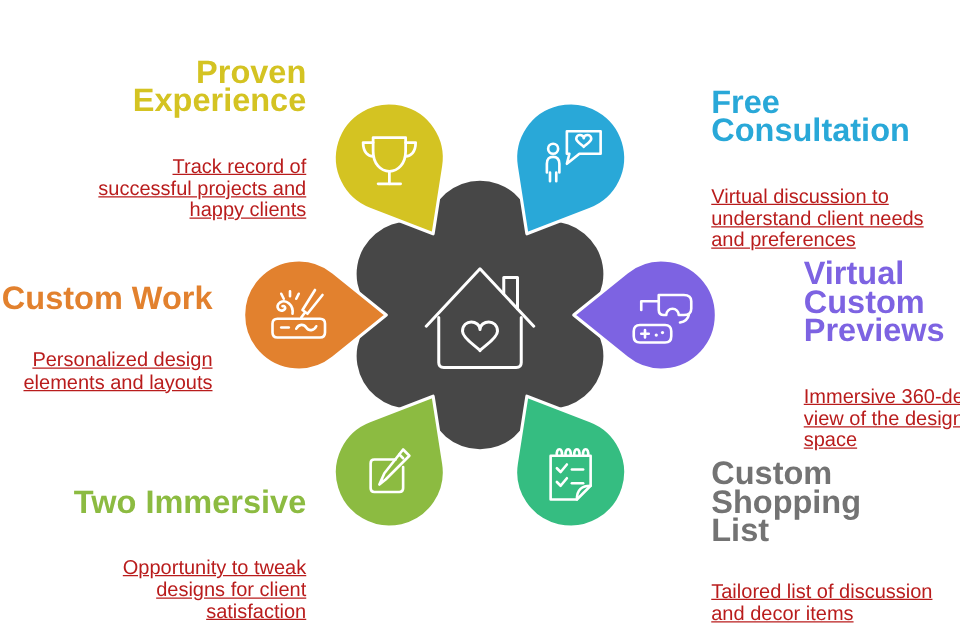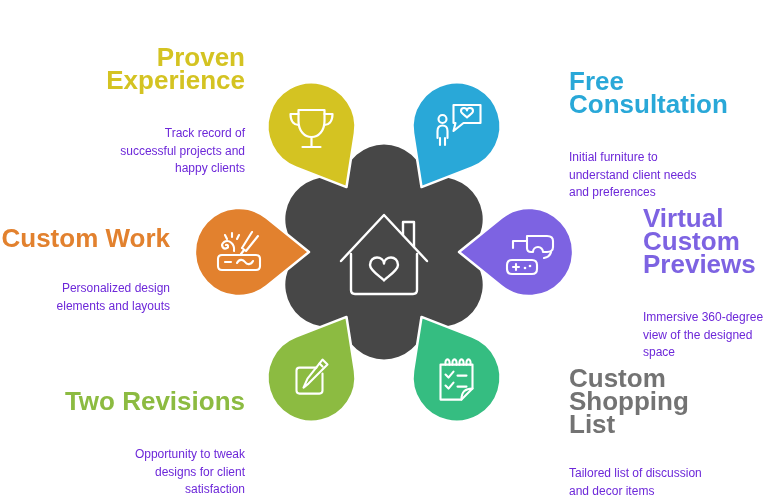--- a/index.html
+++ b/index.html
@@ -12,24 +12,25 @@
   }
   .layer{position:absolute;left:0;top:0;}
   .tb{position:absolute;white-space:pre-line;}
   .tb .title{
     font-size:26px;
     font-weight:bold;
     line-height:23px;
     margin:0;
   }
   .tb .desc{
-    font-size:12px;
+    font-size:16px;
     line-height:17.5px;
-    color:#6d28d9;
+    color:#b91c1c;
     margin:15px 0 0 0;
+    text-decoration:underline;
   }
   .tb.align-right{text-align:right;}
   .tb.align-left{text-align:left;margin-left:44px;}
   .m12 .desc{margin-top:12px;}
   .m11 .desc{margin-top:11px;}
 </style>
 </head>
 <body>
 
 <div class="stage">
@@ -128,42 +129,42 @@
   <div class="tb align-right" style="right:523px;top:28px;width:225px;">
     <p class="title" style="color: rgb(212, 195, 34);">Proven
 Experience</p>
     <p class="desc">Track record of
 successful projects and
 happy clients</p>
   </div>
 
   <div class="tb align-left" style="left:525px;top:52px;width:185px;">
     <p class="title" style="color: rgb(41, 168, 216);">Free Consultation</p>
-    <p class="desc">Initial furniture to
+    <p class="desc">Virtual discussion to
 understand client needs
 and preferences</p>
   </div>
 
   <div class="tb align-left" style="left:599px;top:189px;width:165px;">
     <p class="title" style="color: rgb(125, 99, 226);">Virtual Custom
 Previews</p>
     <p class="desc">Immersive 360-degree
 view of the designed
 space</p>
   </div>
 
   <div class="tb align-left m11" style="left:525px;top:349px;width:185px;">
     <p class="title" style="color: #737373;">Custom Shopping
 List</p>
     <p class="desc">Tailored list of discussion
 and decor items</p>
   </div>
 
   <div class="tb align-right" style="right:523px;top:372px;width:225px;">
-    <p class="title" style="color: rgb(140, 187, 65);">Two Revisions</p>
+    <p class="title" style="color: rgb(140, 187, 65);">Two Immersive</p>
     <p class="desc">Opportunity to tweak
 designs for client
 satisfaction</p>
   </div>
 
   <div class="tb align-right m12" style="right:598px;top:209px;width:200px;">
     <p class="title" style="color: rgb(226, 129, 46);">Custom Work</p>
     <p class="desc">Personalized design
 elements and layouts</p>
   </div>

